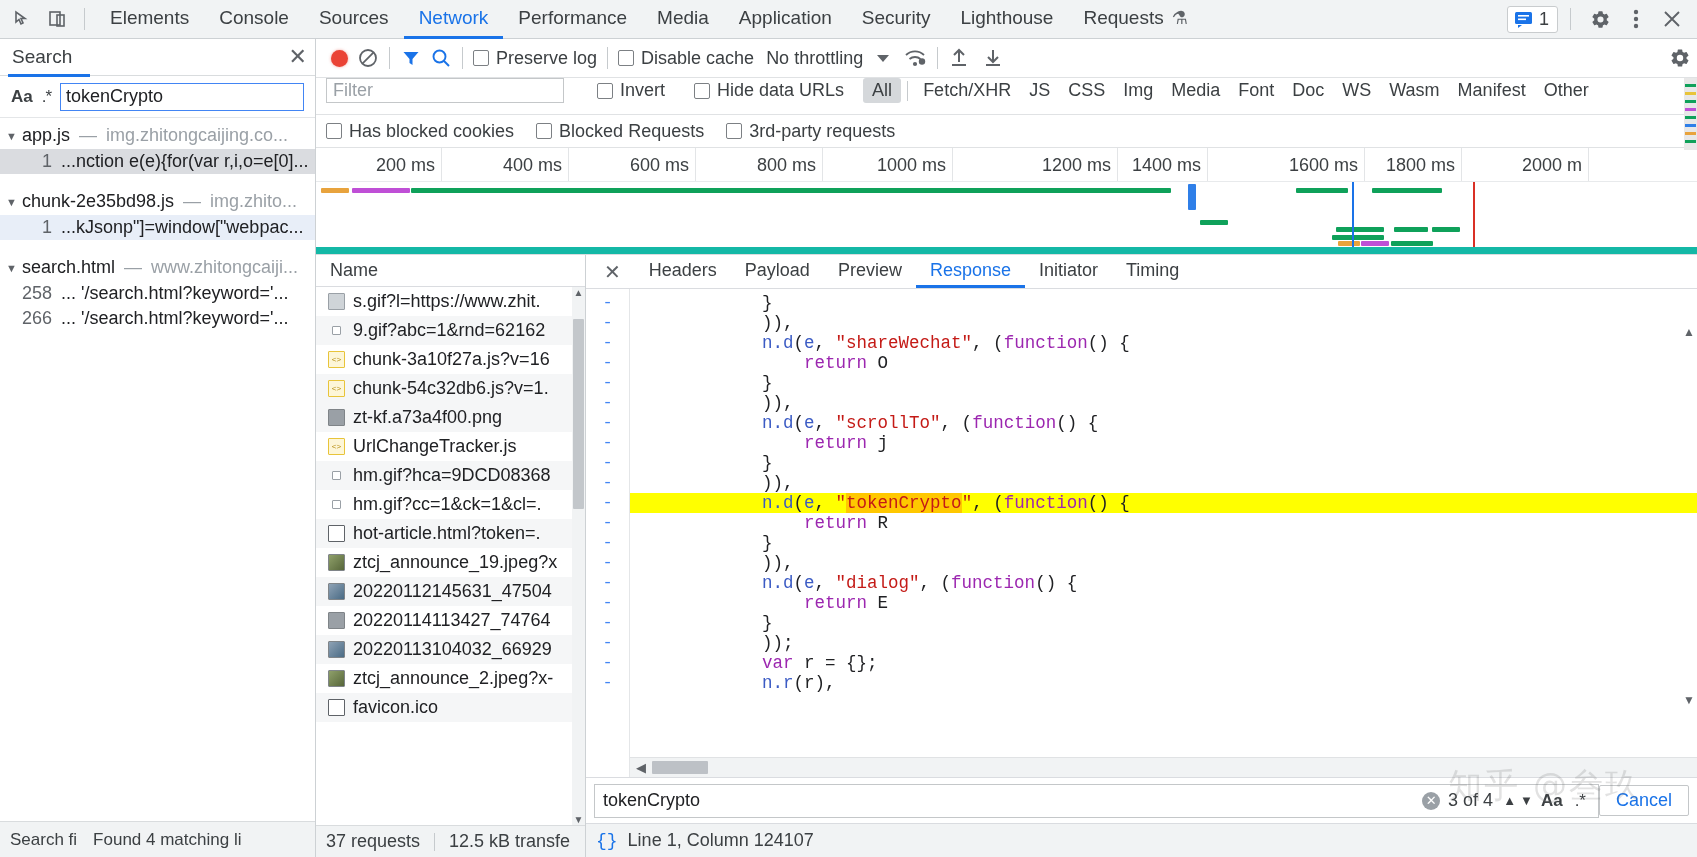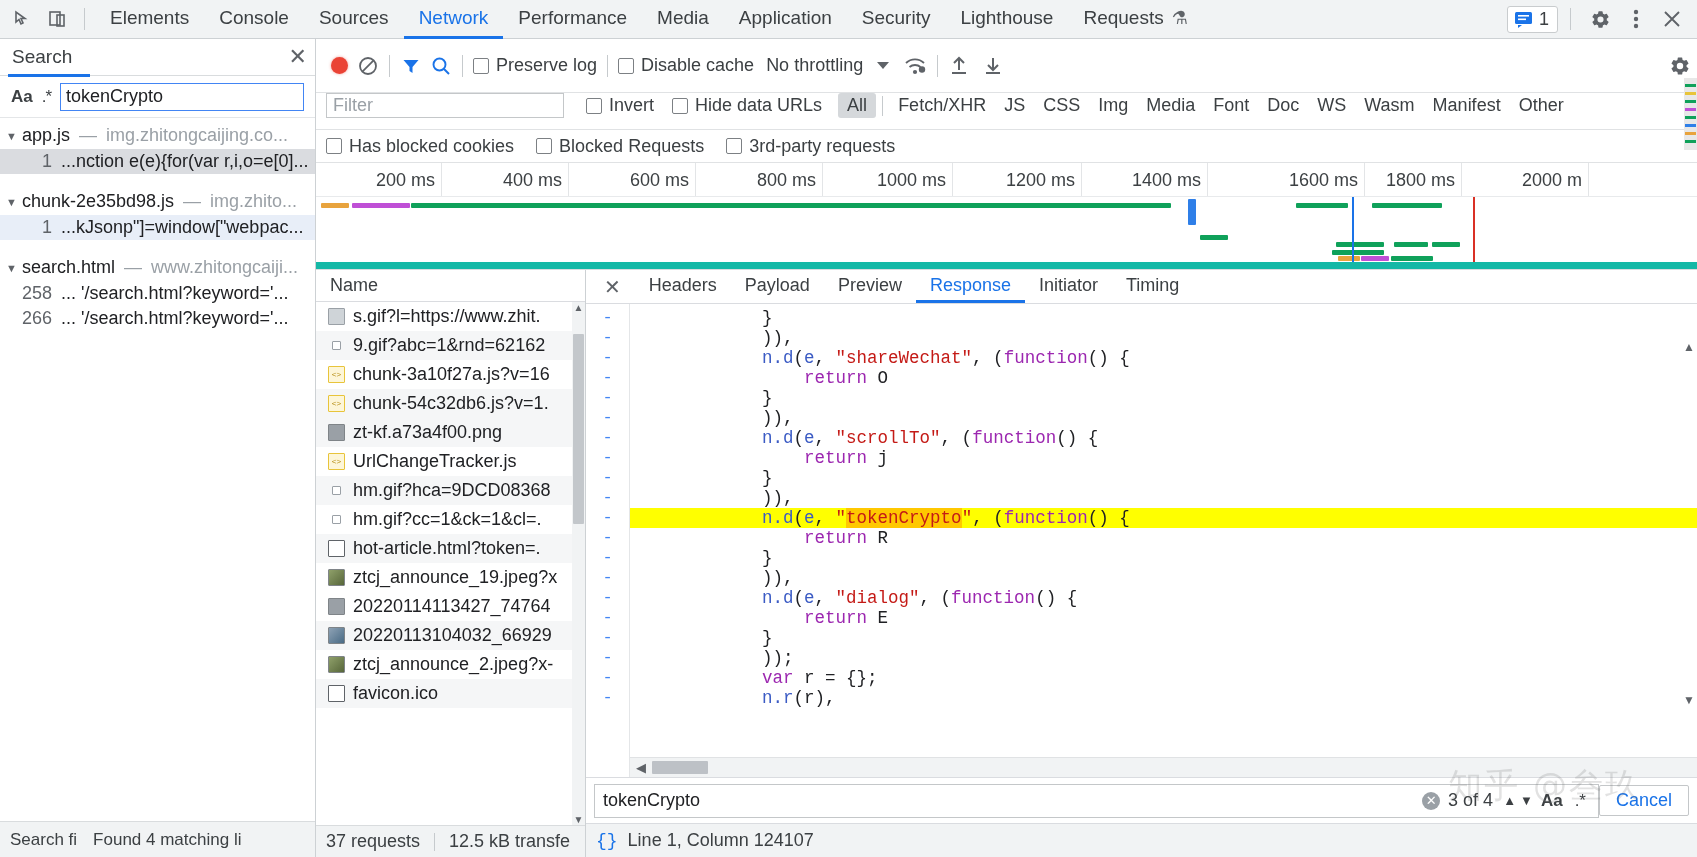--- a/index.html
+++ b/index.html
@@ -108,46 +108,46 @@
     border-top: 1px solid #d9dcde;
     padding: 0 10px; font-size: 17px; color: #3c4043;
     background: #f1f3f4;
     overflow: hidden; white-space: nowrap;
   }
 
   
   .rightpane { flex: 1; display: flex; flex-direction: column; min-width: 0; background: #fff; }
 
   .nt-toolbar {
-    height: 54px; display: flex; align-items: center; gap: 0;
+    height: 39px; display: flex; align-items: center; gap: 0;
     border-bottom: 1px solid #e0e2e4; padding: 0 6px 0 10px;
     background: #fff;
   }
   .nt-toolbar .vsep { width: 1px; height: 22px; background: #c6cacd; margin: 0 10px; }
   .rec-dot { width: 17px; height: 17px; border-radius: 50%; background: #ea4335; margin: 0 9px 0 5px; box-shadow: 0 0 3px rgba(234,67,53,.5); }
   .cb {
     width: 16px; height: 16px; border: 1.6px solid #7c8084; border-radius: 2px;
     display: inline-block; background: #fff; flex: none;
   }
   .cblabel { display: flex; align-items: center; gap: 7px; font-size: 18px; color: #3c4043; white-space: nowrap; }
   .throttle { font-size: 18px; color: #3c4043; margin-left: 12px; white-space: nowrap; }
   .tri-down { width: 0; height: 0; border-left: 6px solid transparent; border-right: 6px solid transparent; border-top: 7px solid #5f6368; margin: 0 14px; }
   .gear-right { margin-left: auto; color: #5f6368; }
 
   .nt-filterbar {
-    height: 37px; display: flex; align-items: center; gap: 0;
+    height: 37px; display: flex; align-items: center; gap: 11px;
     border-bottom: 1px solid #e0e2e4; padding: 0 6px 11px 10px;
   }
   .filter-input {
     width: 238px; height: 25px; border: 1px solid #c4c7c9; background: #fff;
     font-size: 18px; padding: 0 6px; color: #202124; outline: none;
     font-family: "Liberation Sans", sans-serif;
   }
   .filter-input::placeholder { color: #9aa0a6; }
-  .types { display: flex; align-items: center; gap: 0; margin-left: 16px; }
+  .types { display: flex; align-items: center; gap: 0; margin-left: 8px; }
   .type-pill { font-size: 18px; color: #3c4043; padding: 2px 9px; border-radius: 3px; white-space: nowrap; }
   .type-pill.sel { background: #d5d8db; }
   .typesep { width: 1px; height: 20px; background: #c6cacd; margin: 0 6px; }
 
   .nt-filterbar2 {
     height: 33px; display: flex; align-items: center; gap: 22px;
     border-bottom: 1px solid #e0e2e4; padding: 0 10px;
   }
 
   
@@ -529,21 +529,21 @@
             </div>
           <div class="ov-tick" style="left:379px">
               <span>600 ms</span>
             </div>
           <div class="ov-tick" style="left:506px">
               <span>800 ms</span>
             </div>
           <div class="ov-tick" style="left:636px">
               <span>1000 ms</span>
             </div>
-          <div class="ov-tick" style="left:765px">
+          <div class="ov-tick" style="left:801px">
               <span>1200 ms</span>
             </div>
           <div class="ov-tick" style="left:891px">
               <span>1400 ms</span>
             </div>
           <div class="ov-tick" style="left:1048px">
               <span>1600 ms</span>
             </div>
           <div class="ov-tick" style="left:1145px">
               <span>1800 ms</span>
@@ -613,20 +613,24 @@
                 <span class="rname">hm.gif?cc=1&amp;ck=1&amp;cl=.</span>
               </div>
             <div class="rrow alt">
                 <span class="ficon doc"></span>
                 <span class="rname">hot-article.html?token=.</span>
               </div>
             <div class="rrow">
                 <span class="ficon green"></span>
                 <span class="rname">ztcj_announce_19.jpeg?x</span>
               </div>
+            <div class="rrow alt">
+                <span class="ficon img2"></span>
+                <span class="rname">20220112145631_47504</span>
+              </div>
             <div class="rrow">
                 <span class="ficon img"></span>
                 <span class="rname">20220114113427_74764</span>
               </div>
             <div class="rrow alt">
                 <span class="ficon img2"></span>
                 <span class="rname">20220113104032_66929</span>
               </div>
             <div class="rrow">
                 <span class="ficon green"></span>

